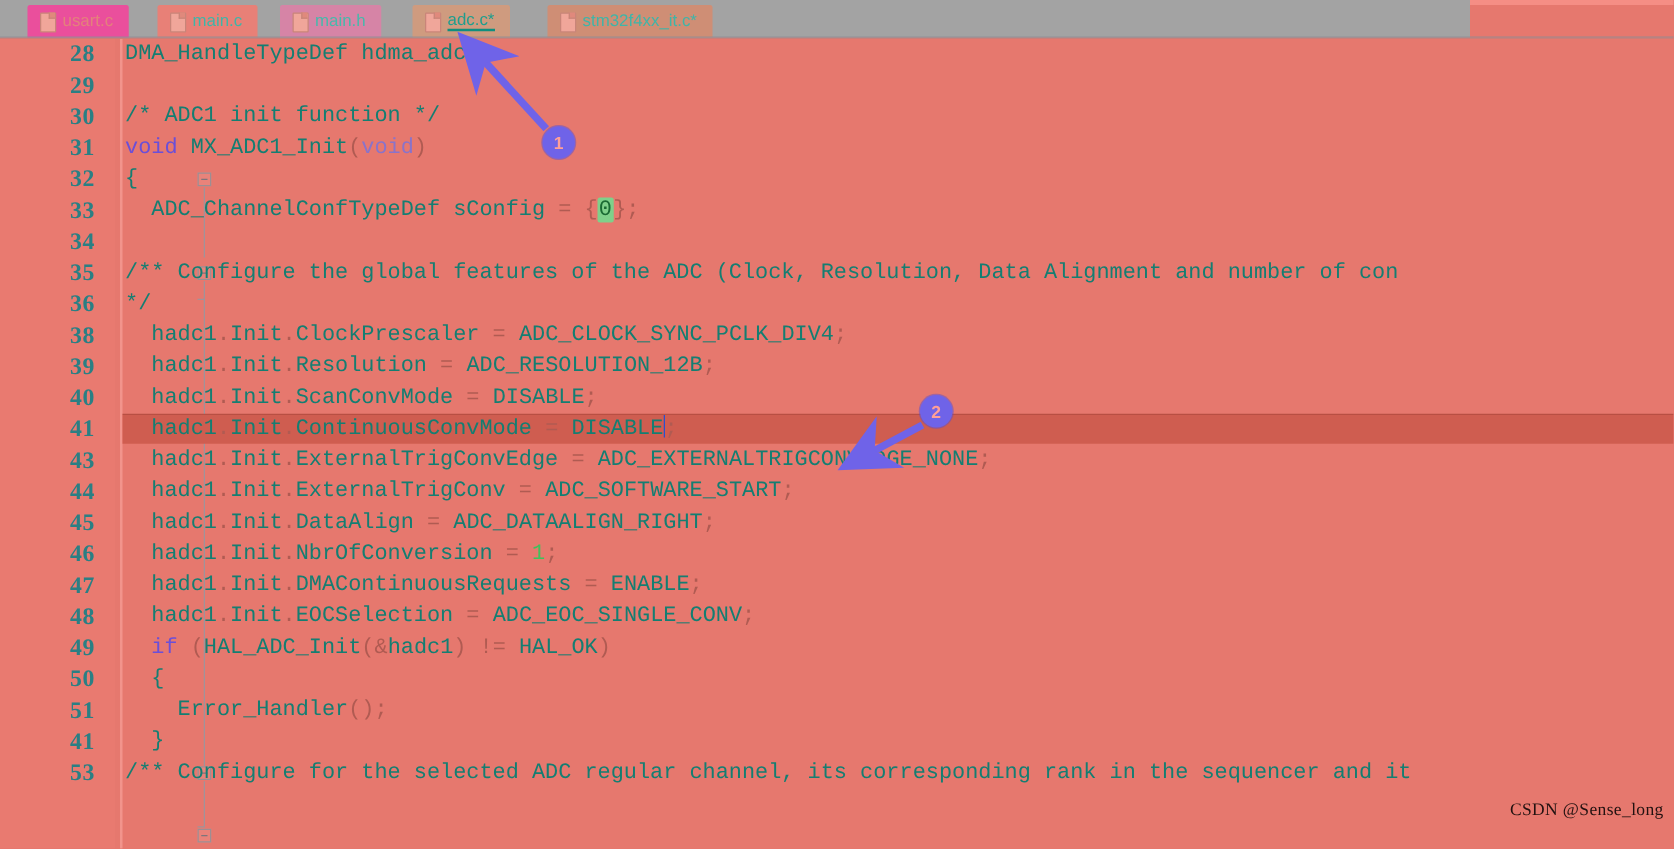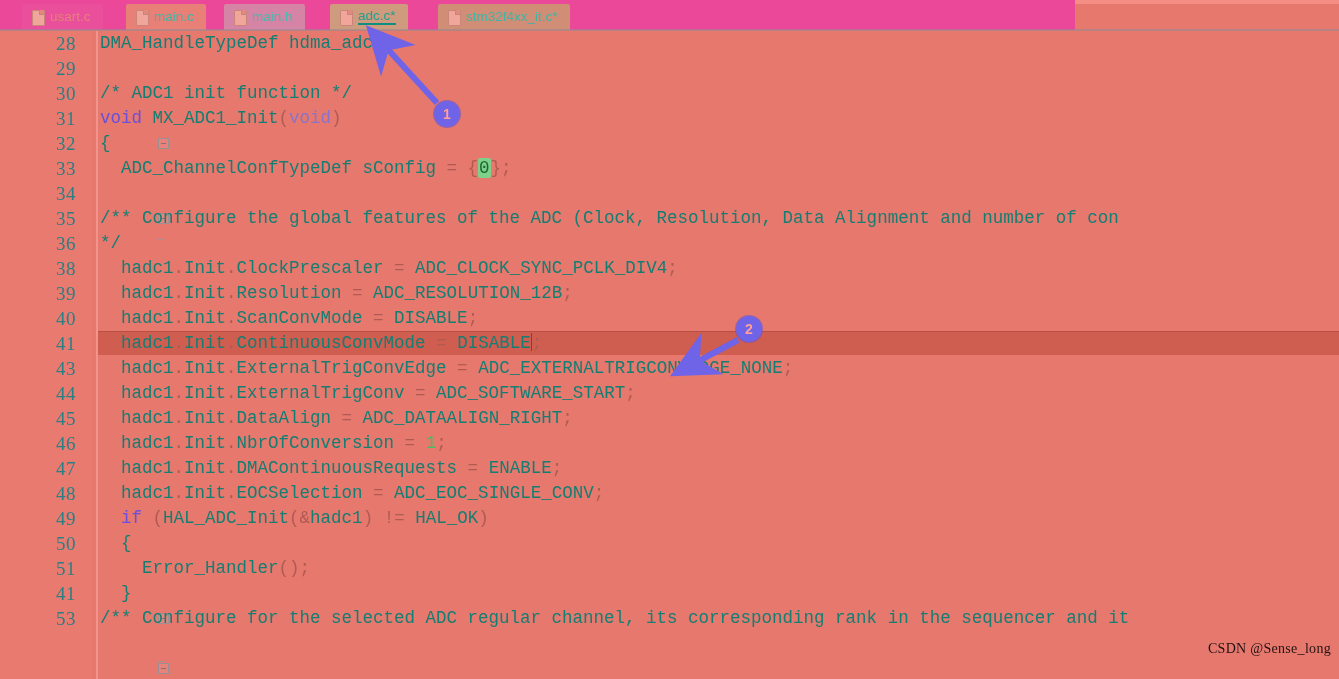--- a/index.html
+++ b/index.html
@@ -8,22 +8,22 @@
     background:#e07a70;
     font-family:"Liberation Serif", serif;
     position:relative;
   }
 
   
   #app{position:absolute;inset:0;width:1339px;height:679px;overflow:hidden;background:#e6786e;}
 
   
   .tabbar{
-    position:absolute;left:0;top:0;width:1075px;height:30px;
-    background:#ec4899;
+    position:absolute;left:0;top:0;width:1176px;height:30px;
+    background:#a3a3a3;
     box-sizing:border-box;
   }
   .tab{
     position:absolute;top:4px;height:26px;
     display:flex;align-items:center;gap:6px;
     padding:0 12px 0 10px;
     font-family:"Liberation Sans", sans-serif;
     font-size:13.5px;
     box-sizing:border-box;
     white-space:nowrap;
@@ -78,20 +78,21 @@
   .rows{position:absolute;left:0;top:0;width:1339px;height:648px;}
   .row{
     position:relative;height:25px;line-height:25px;
     white-space:nowrap;
   }
   .row .num{
     position:absolute;left:0;width:76px;text-align:right;
     font-family:"Liberation Serif", serif;
     font-size:19px;color:#2a7f84;
     letter-spacing:.5px;
+    font-weight:bold;
   }
   .row .code{
     position:absolute;left:100px;
     font-family:"Liberation Mono", monospace;
     font-size:17.5px;
     color:#147e72;
     letter-spacing:0px;
   }
   .row.current .hl{
     position:absolute;left:98px;top:1px;height:23px;width:1241px;

